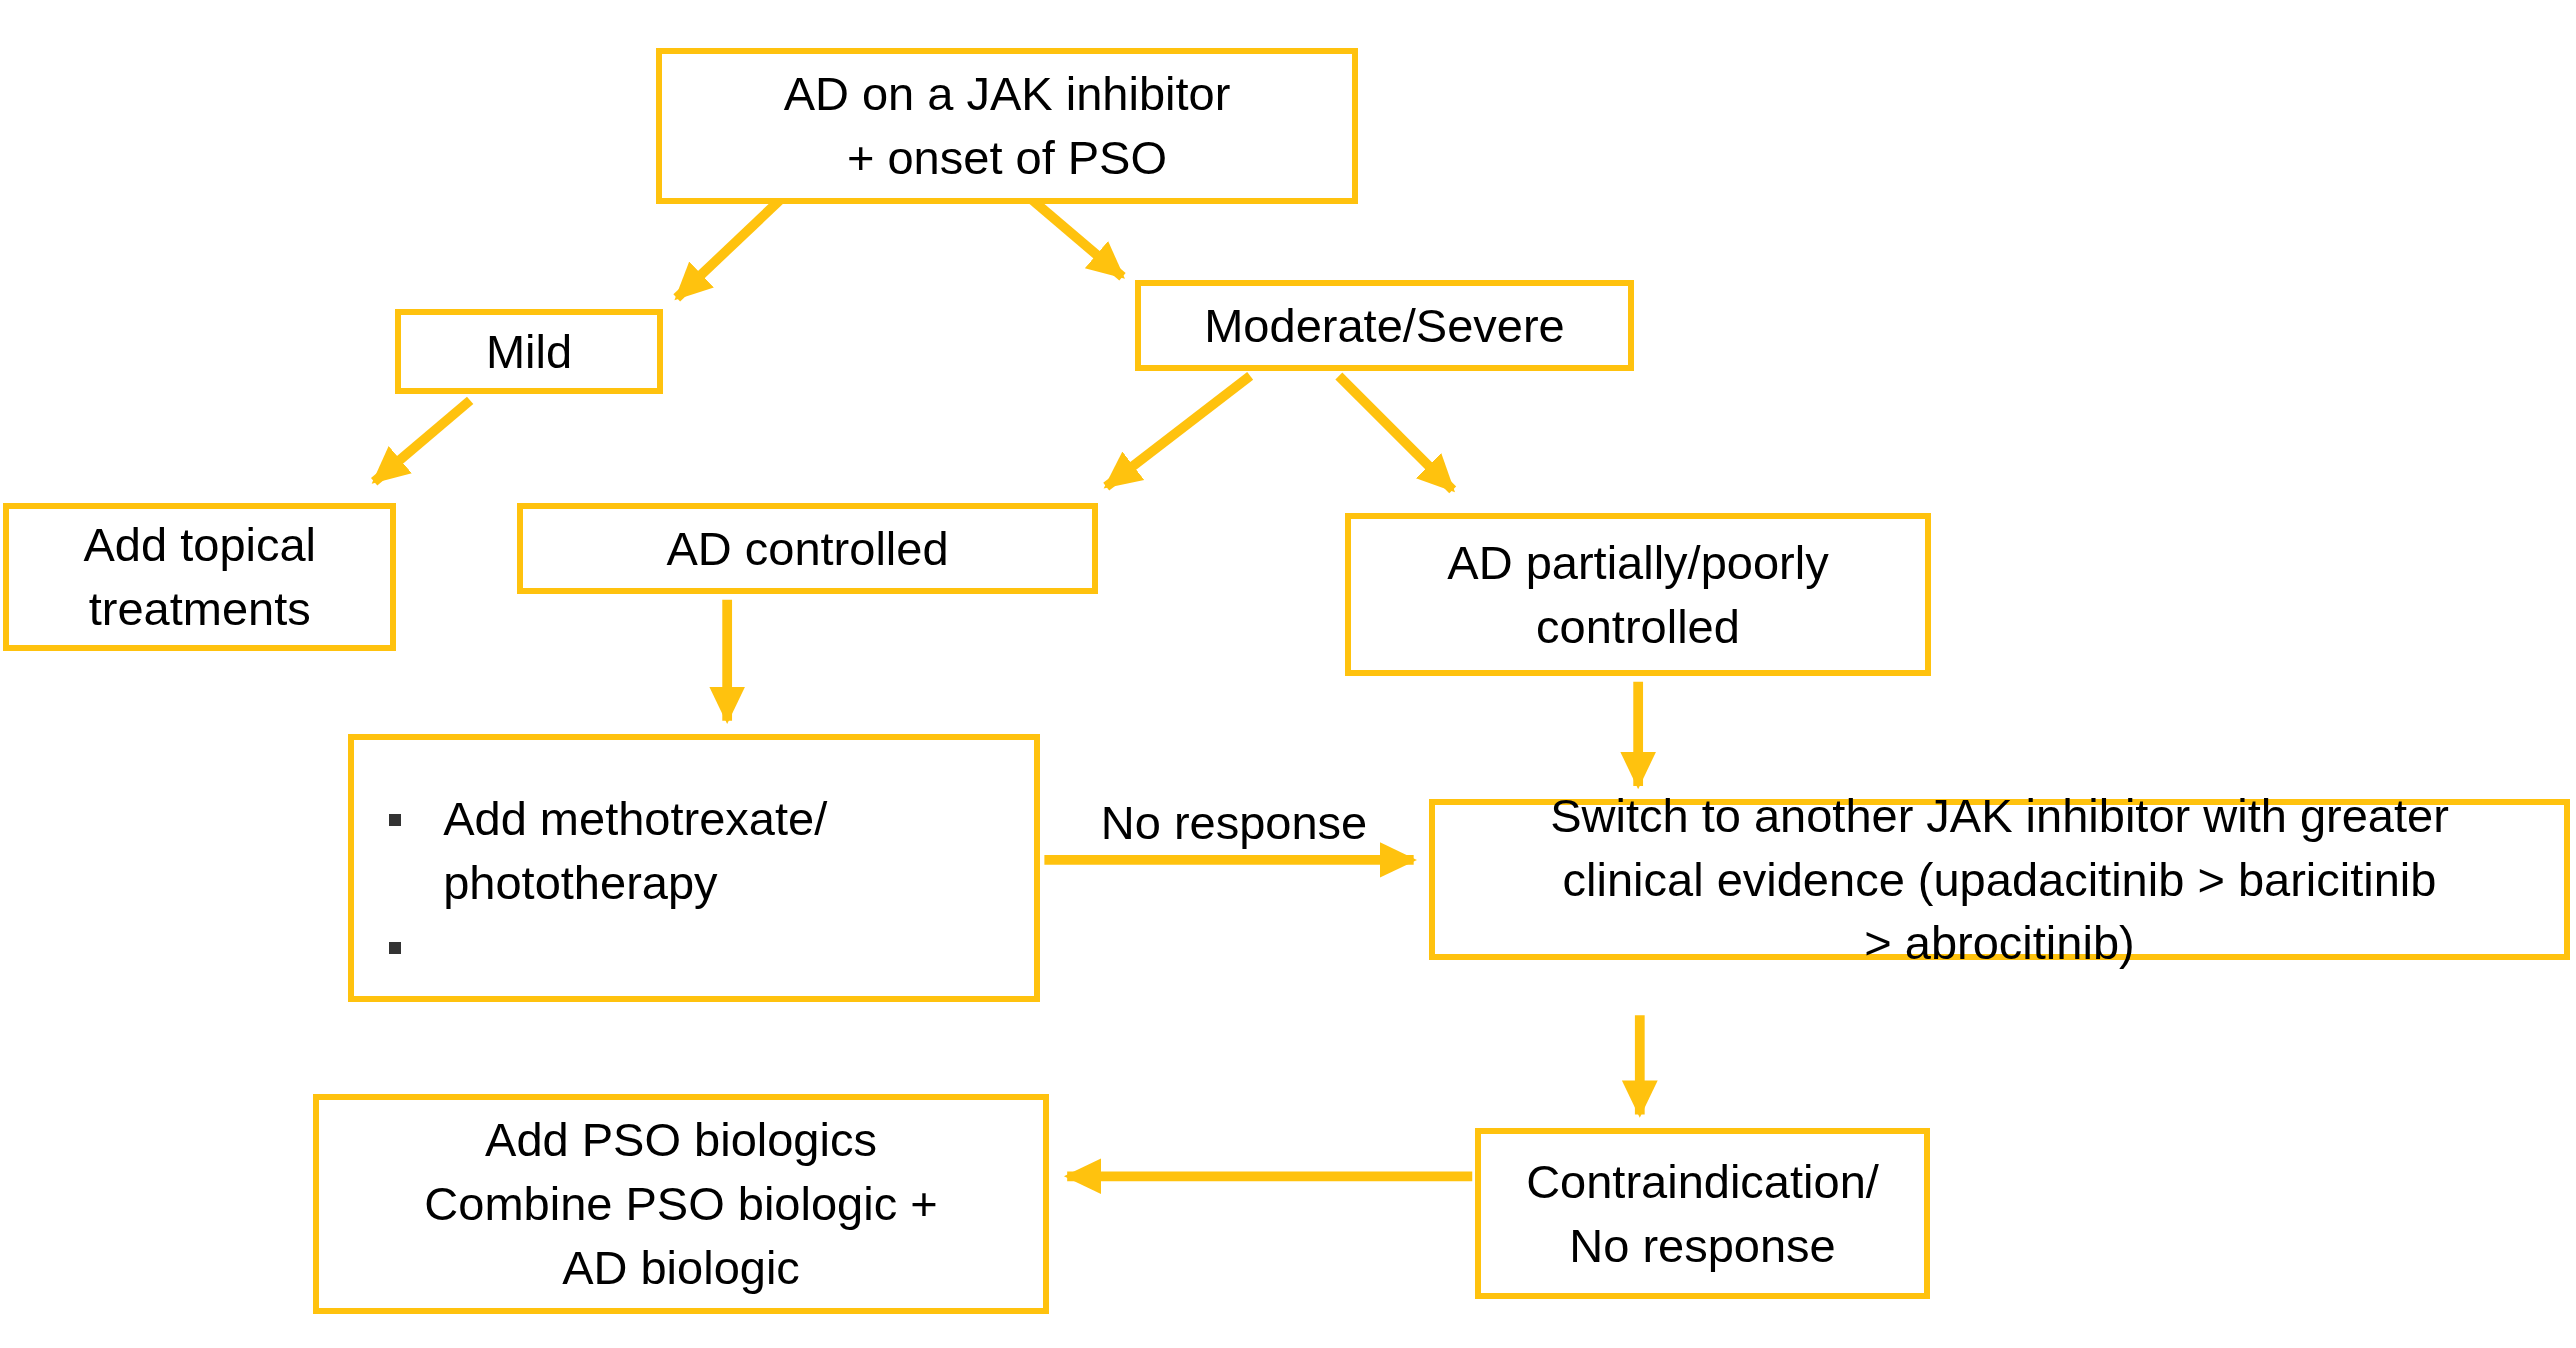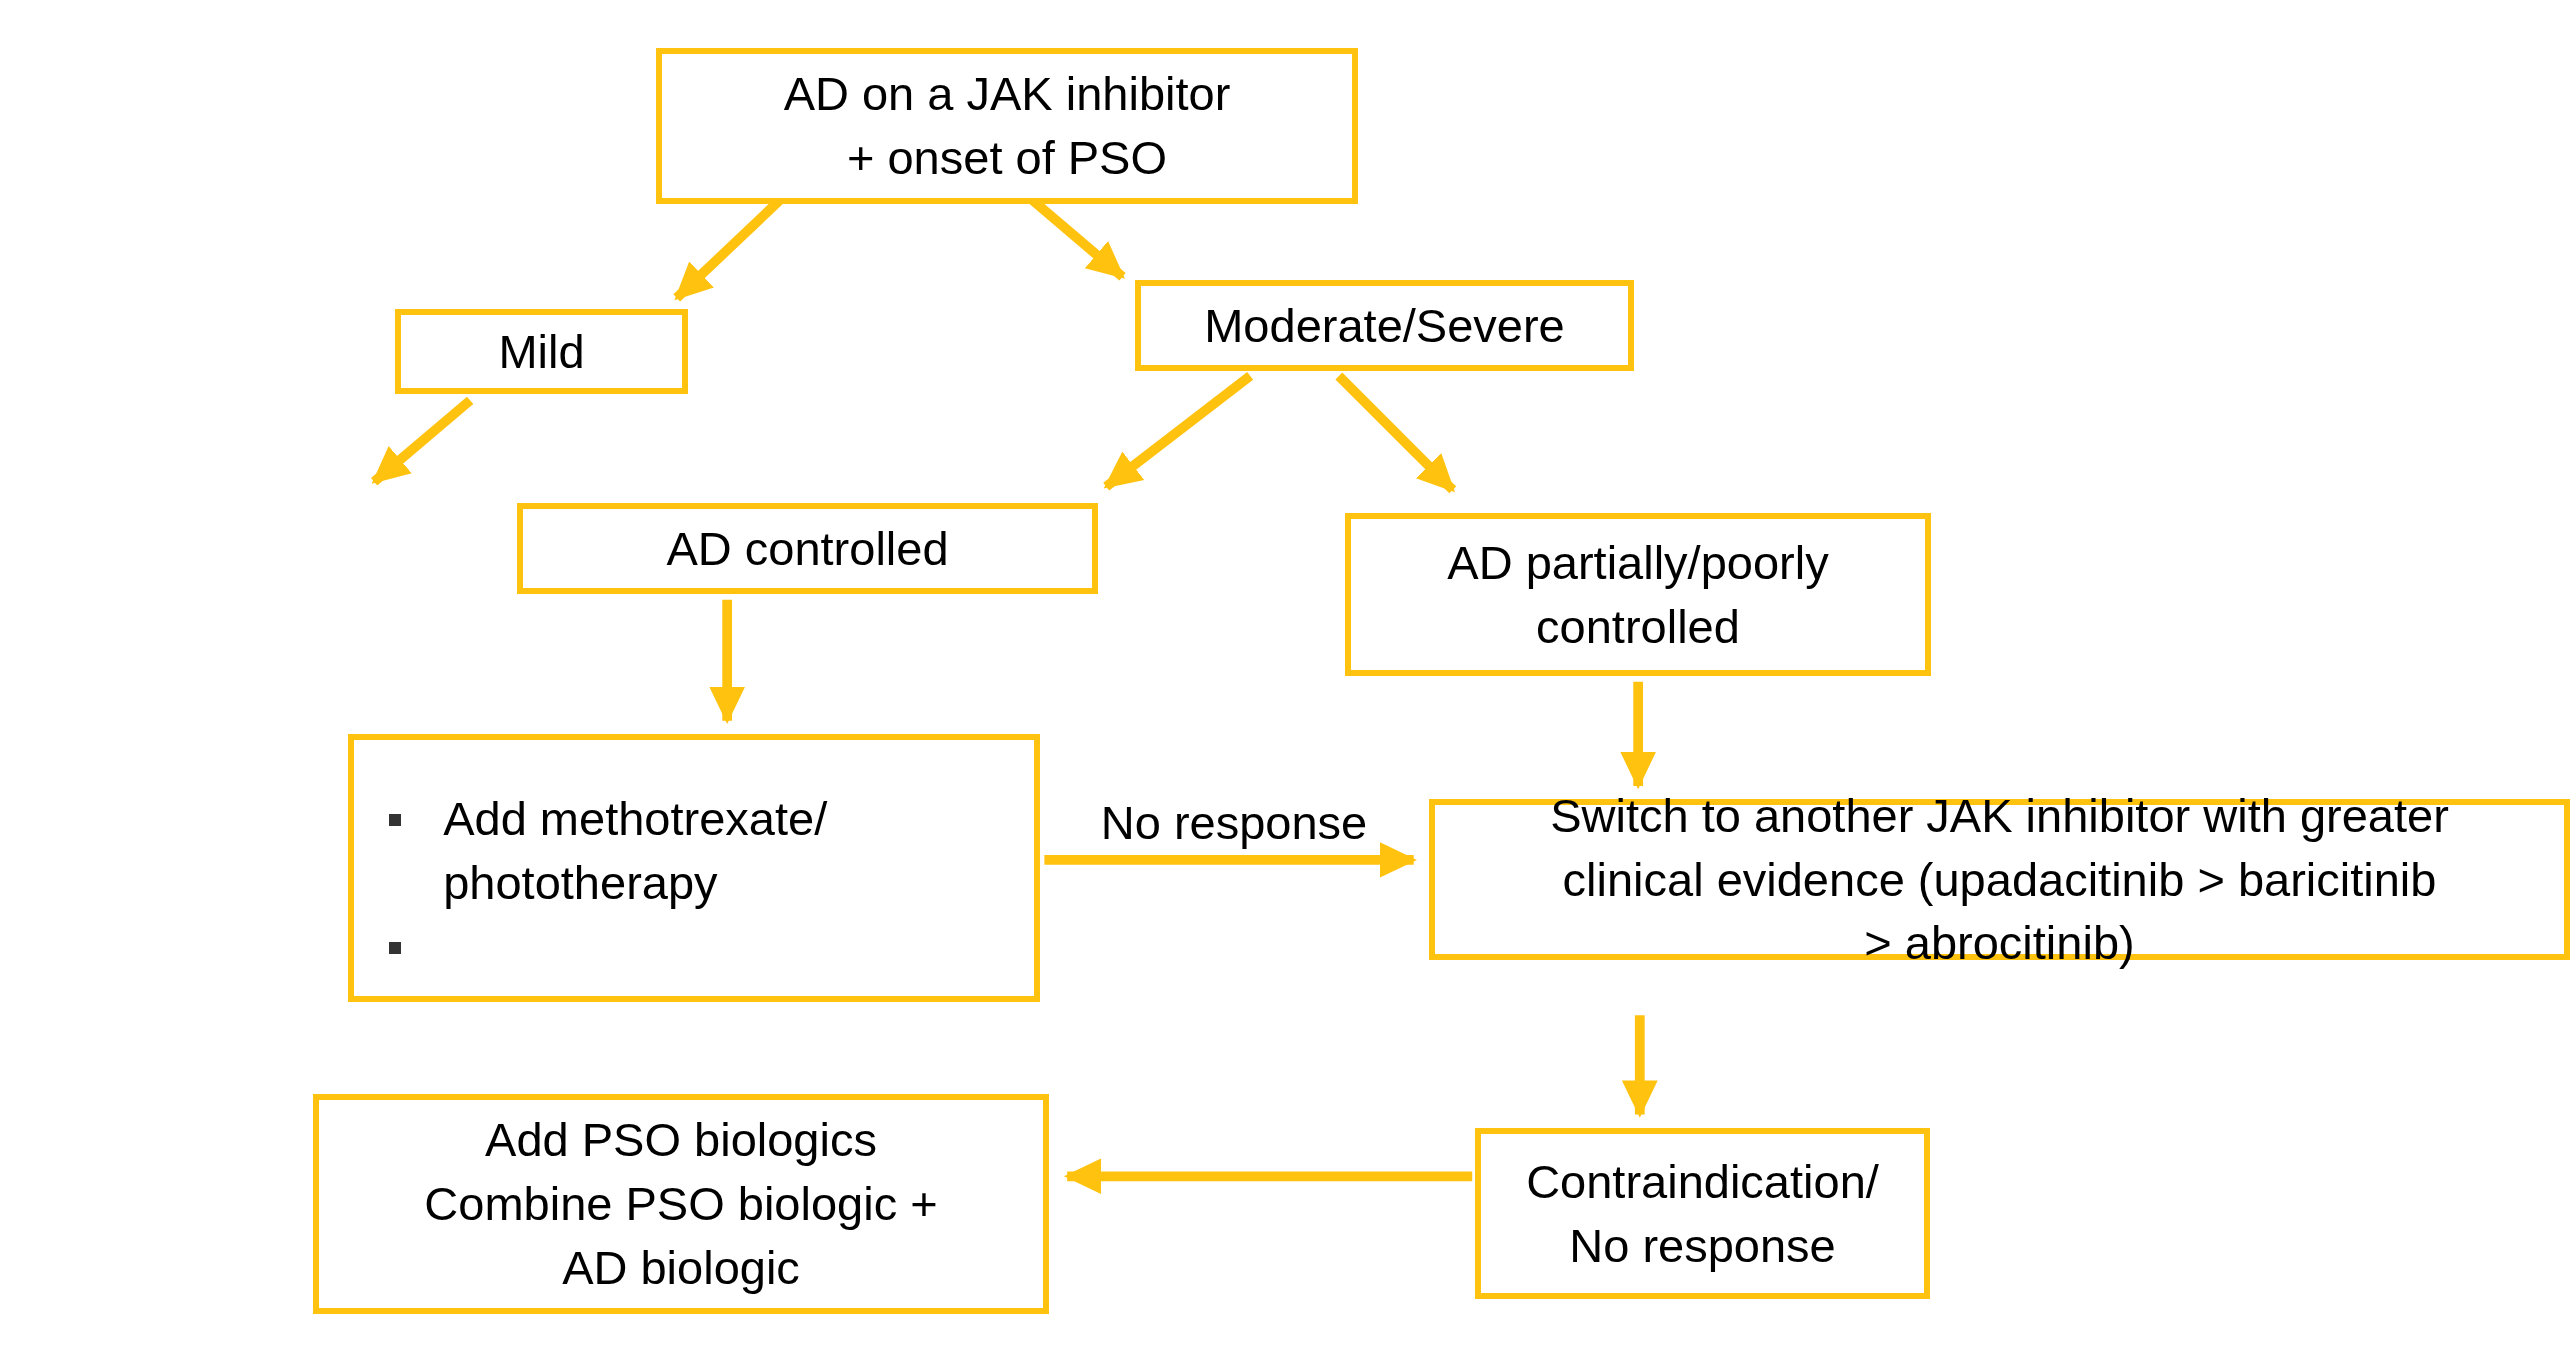--- a/index.html
+++ b/index.html
@@ -36,21 +36,21 @@
     border: 6.5px solid var(--accent, #FFC20E);
     display: flex;
     align-items: center;
     justify-content: center;
     text-align: center;
     font-size: 47px;
     line-height: 1.36;
     white-space: pre-line;
   }
   .node-start        { left: 656px;  top: 4.1px;    width: 702px;  height: 156px; margin-top: 44px; }
-  .node-mild         { left: 395px;  top: 309px;  width: 293px;  height: 85px; justify-content: center; }
+  .node-mild         { left: 395px;  top: 309px;  width: 268px;  height: 85px; justify-content: center; }
   .node-moderate     { left: 1135px; top: 280px;  width: 499px;  height: 91px; }
   .node-topical      { left: 3.3px;    top: 503px;  width: 393px;  height: 148px; }
   .node-controlled   { left: 517px;  top: 503px;  width: 581px;  height: 91px; }
   .node-partially    { left: 1345px; top: 513px;  width: 586px;  height: 163px; text-align: center; }
   .node-treatments   { left: 348px;  top: 734px;  width: 692px;  height: 268px;
                        flex-direction: column;
                        align-items: flex-start;
                        justify-content: center;
                        text-align: left;
                        padding: 21px 16.3px 16.3px 35px; }
@@ -110,20 +110,24 @@
   </div>
 
   <div class="node node-mild">
     <span>Mild</span>
   </div>
 
   <div class="node node-moderate">
     <span>Moderate/Severe</span>
   </div>
 
+  <div class="node node-topical">
+    <span>Add topical
+treatments</span>
+  </div>
 
   <div class="node node-controlled">
     <span>AD controlled</span>
   </div>
 
   <div class="node node-partially">
     <span>AD partially/poorly
 controlled</span>
   </div>
 

